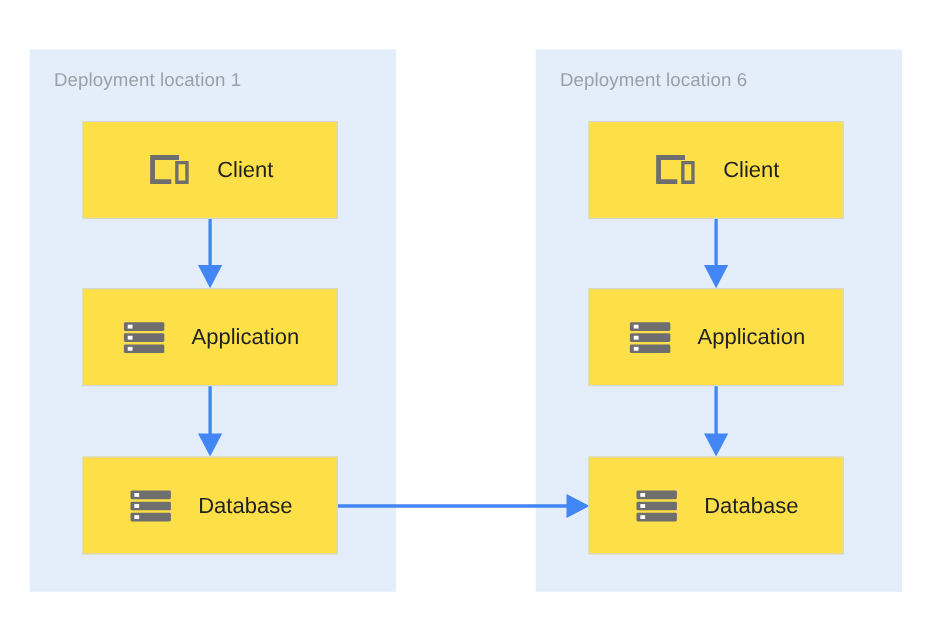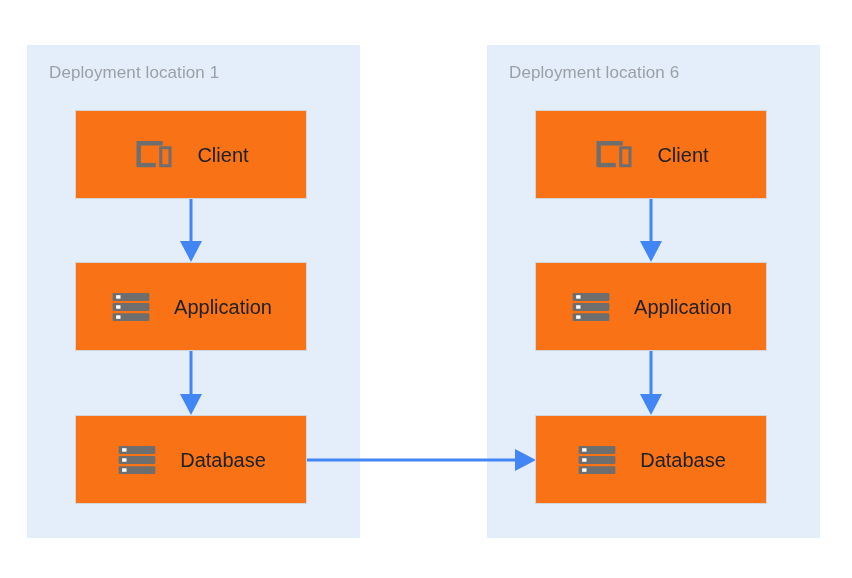--- a/index.html
+++ b/index.html
@@ -42,21 +42,21 @@
     color: #9aa0a6;
     letter-spacing: 0.1px;
     white-space: nowrap;
   }
 
   
   .node {
     position: absolute;
     width: 232px;
     height: 89px;
-    background: #f97316;
+    background: #fde047;
     border: 1px solid #d2d5d9;
     box-sizing: border-box;
     display: flex;
     align-items: center;
     justify-content: center;
     gap: 22px;
   }
   .node .node-icon {
     flex: 0 0 auto;
     width: 42px;

